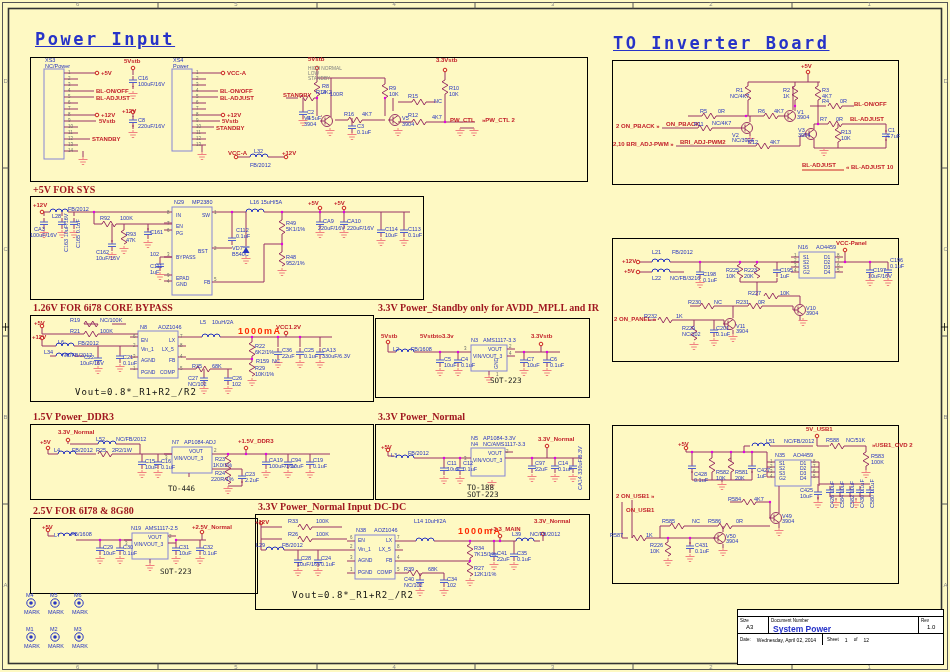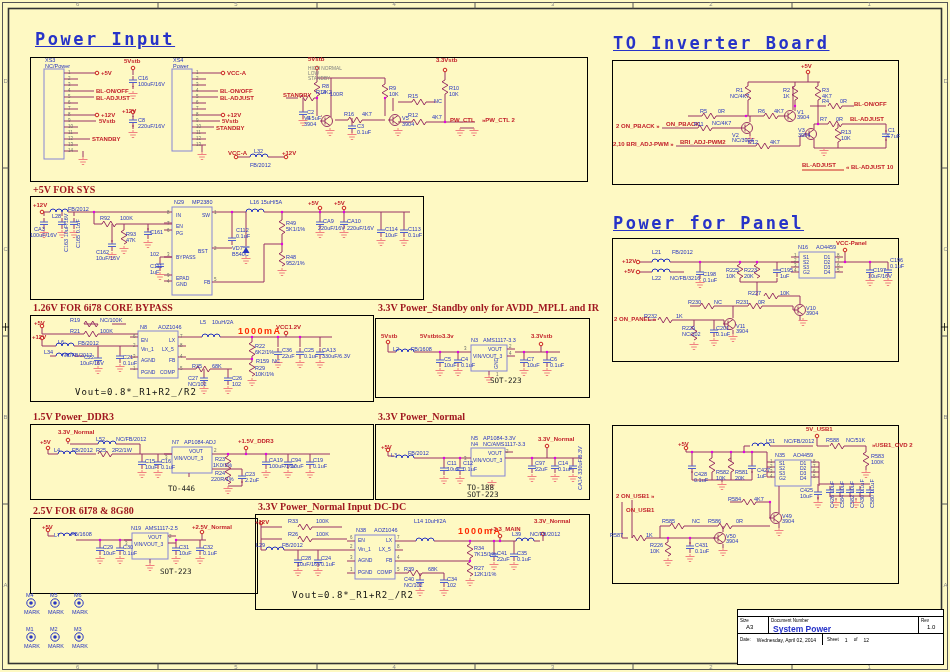--- a/index.html
+++ b/index.html
@@ -793,21 +793,20 @@
       <span class="lbl pin" style="left: 509px; top: 344px;">2</span>
       <span class="lbl pin" style="left: 509px; top: 351px;">4</span>
       <span class="lbl pin" style="left: 496px; top: 372px;">1</span>
       <span class="lbl ref" style="left: 527px; top: 357px;">C7</span>
       <span class="lbl ref" style="left: 527px; top: 363px;">10uF</span>
       <span class="lbl ref" style="left: 550px; top: 357px;">C6</span>
       <span class="lbl ref" style="left: 550px; top: 363px;">0.1uF</span>
       <span class="lbl net" style="left: 531px; top: 333px;">3.3Vstb</span>
       <span class="lbl blk" style="left: 490px; top: 377px;">SOT-223</span>
       <div class="secbox" style="left: 612px; top: 238px; width: 285px; height: 122px;"></div>
-      <span class="lbl big" style="left: 613px; top: 214px;">Power for Panel</span>
       <span class="lbl net" style="left: 622px; top: 258px;">+12V</span>
       <span class="lbl ref" style="left: 652px; top: 250px;">L21</span>
       <span class="lbl ref" style="left: 672px; top: 250px;">FB/2012</span>
       <span class="lbl net" style="left: 624px; top: 268px;">+5V</span>
       <span class="lbl ref" style="left: 652px; top: 276px;">L22</span>
       <span class="lbl ref" style="left: 670px; top: 276px;">NC/FB/3216</span>
       <span class="lbl ref" style="left: 703px; top: 272px;">C198</span>
       <span class="lbl ref" style="left: 703px; top: 278px;">0.1uF</span>
       <span class="lbl ref" style="left: 726px; top: 268px;">R225</span>
       <span class="lbl ref" style="left: 726px; top: 274px;">10K</span>

